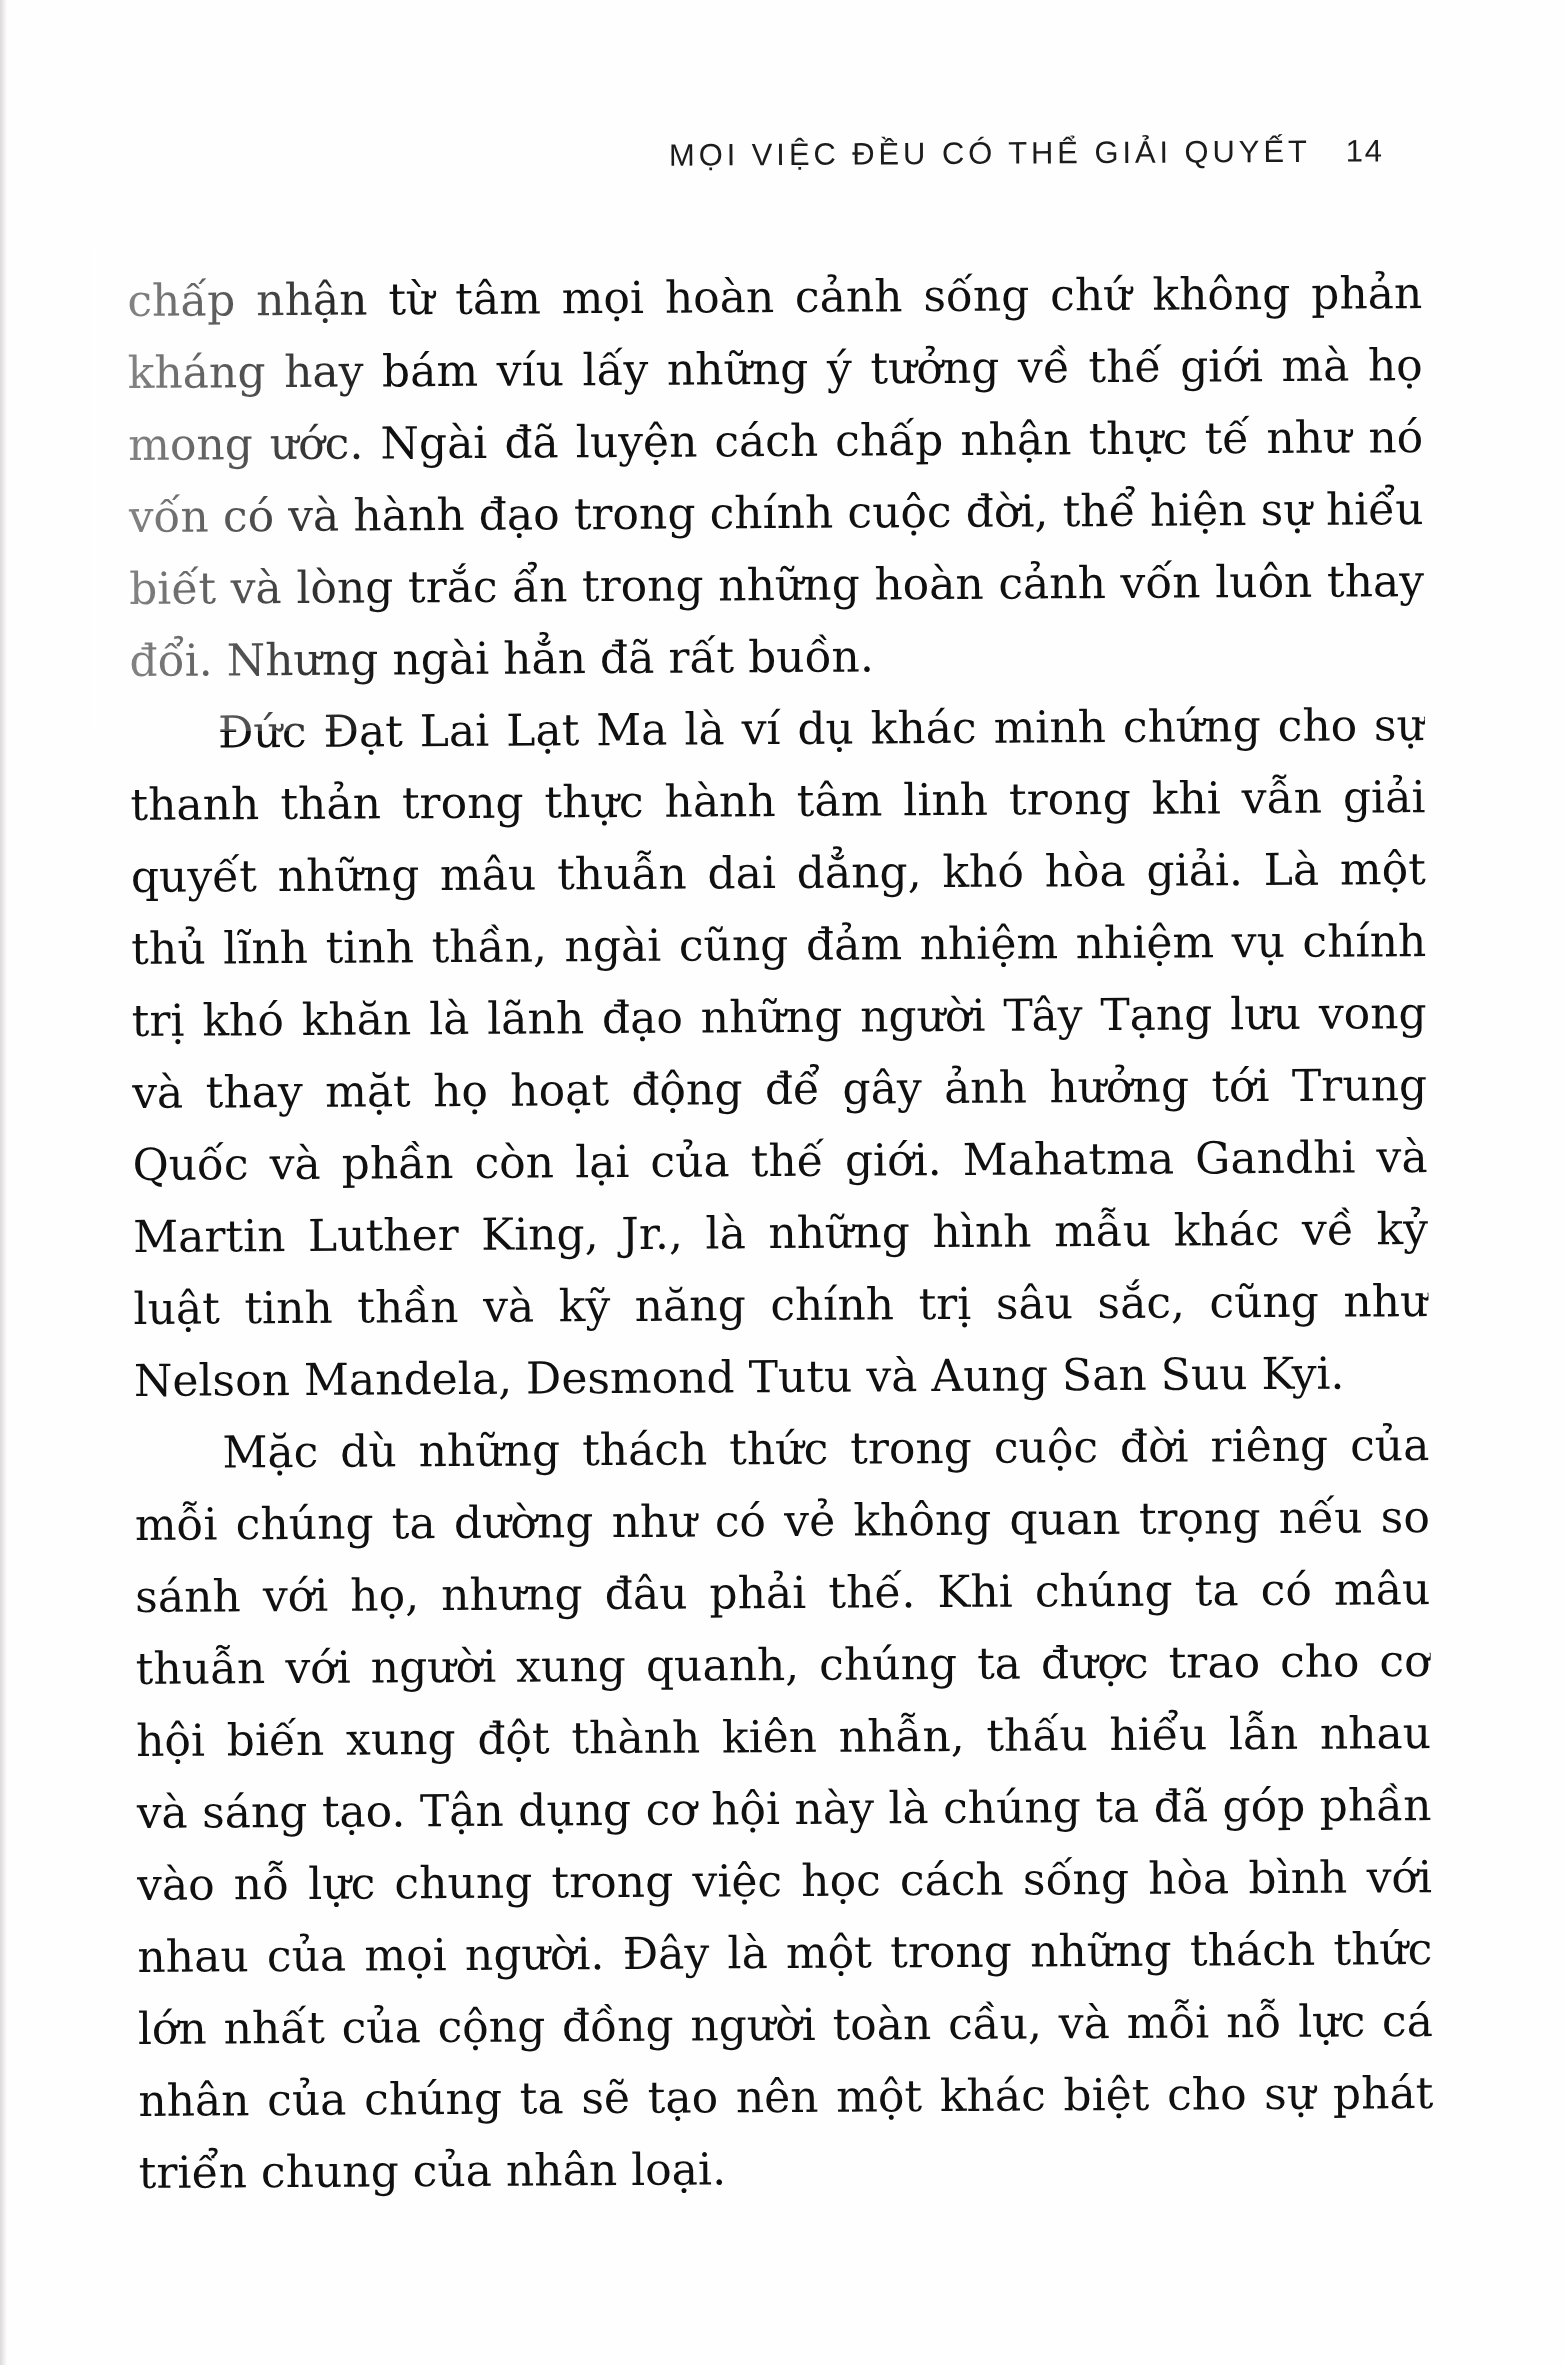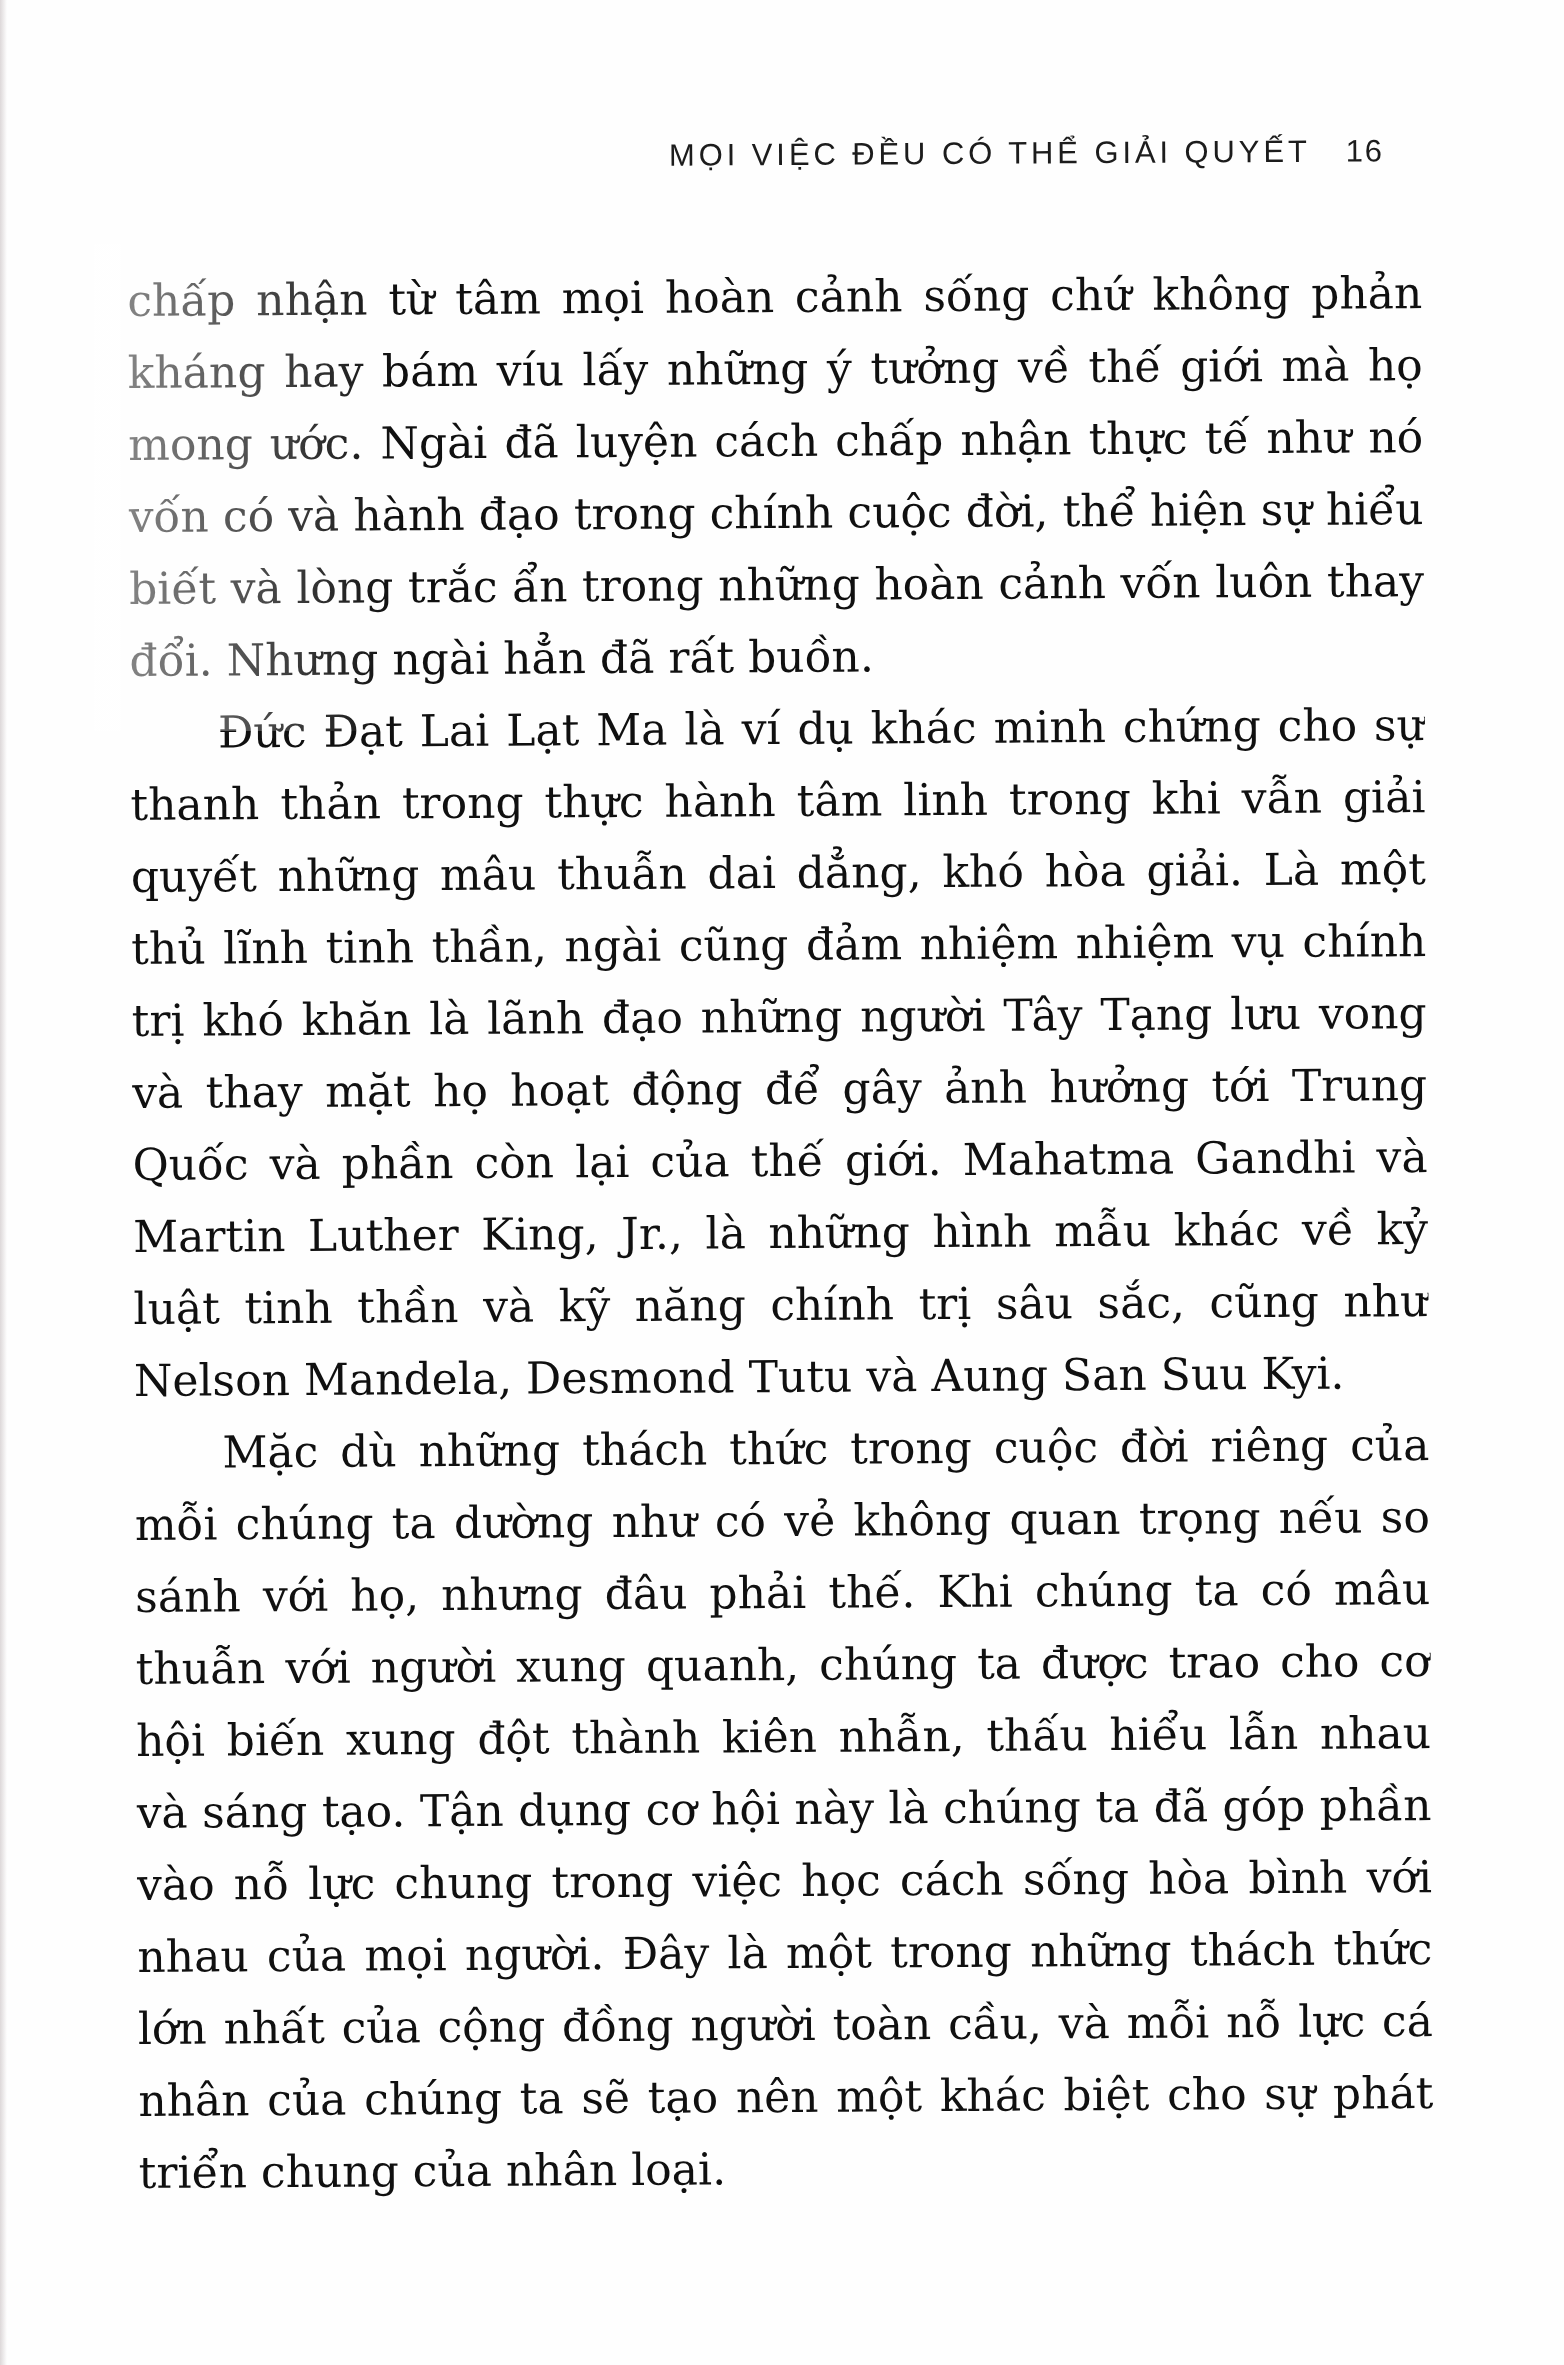--- a/index.html
+++ b/index.html
@@ -71,21 +71,21 @@
     width: 299px; height: 487px;
     background: linear-gradient(to right, rgba(255,255,255,0.55), rgba(255,255,255,0));
     pointer-events: none;
   }
 </style>
 </head>
 <body>
 
 <div class="scan">
   <div class="running-header">
-    <span>MỌI VIỆC ĐỀU CÓ THỂ GIẢI QUYẾT</span><span class="pagenum">16</span>
+    <span>MỌI VIỆC ĐỀU CÓ THỂ GIẢI QUYẾT</span><span class="pagenum">14</span>
   </div>
 
   <div class="body-text">
       <div class="line">chấp nhận từ tâm mọi hoàn cảnh sống chứ không phản</div>
       <div class="line">kháng hay bám víu lấy những ý tưởng về thế giới mà họ</div>
       <div class="line">mong ước. Ngài đã luyện cách chấp nhận thực tế như nó</div>
       <div class="line">vốn có và hành đạo trong chính cuộc đời, thể hiện sự hiểu</div>
       <div class="line">biết và lòng trắc ẩn trong những hoàn cảnh vốn luôn thay</div>
       <div class="line last">đổi. Nhưng ngài hẳn đã rất buồn.</div>
       <div class="line indent">Đức Đạt Lai Lạt Ma là ví dụ khác minh chứng cho sự</div>

